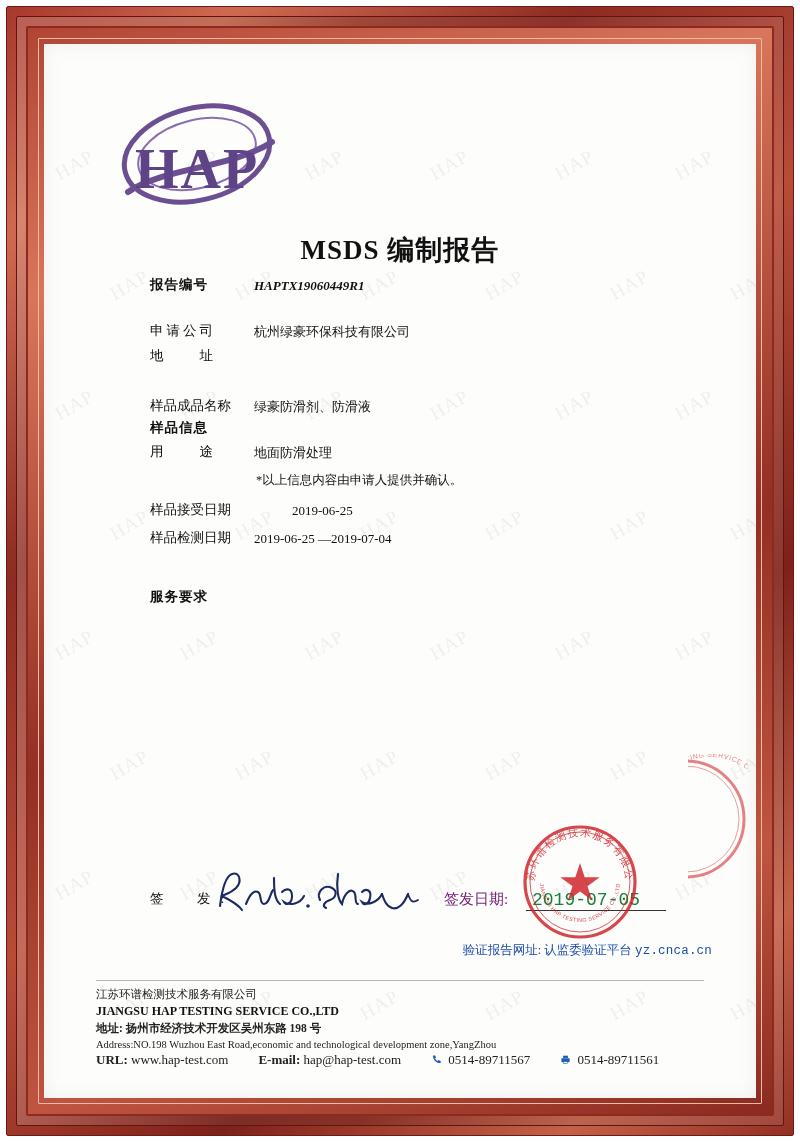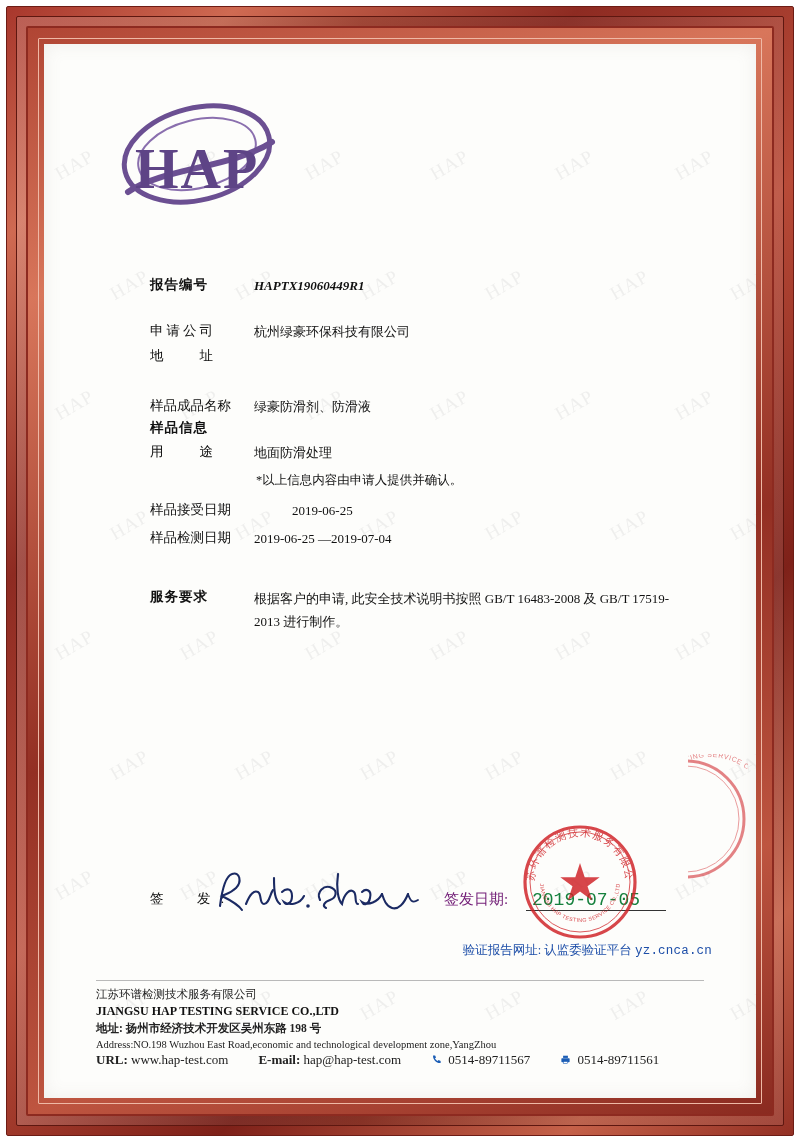--- a/index.html
+++ b/index.html
@@ -334,20 +334,21 @@
 
     <div class="logo">
       <svg viewBox="0 0 190 125" width="190" height="125">
         <ellipse cx="95" cy="58" rx="74" ry="46" fill="none" stroke="#6b4f92" stroke-width="5" transform="rotate(-14 95 58)"></ellipse>
         <ellipse cx="95" cy="58" rx="60" ry="34" fill="none" stroke="#8a6fae" stroke-width="2" transform="rotate(-14 95 58)"></ellipse>
         <path d="M26 96 C 60 72, 130 72, 170 46" fill="none" stroke="#6b4f92" stroke-width="6" stroke-linecap="round"></path>
         <text x="95" y="92" text-anchor="middle" font-family="Liberation Serif, serif" font-size="56" font-weight="bold" fill="#5e4486" letter-spacing="2">HAP</text>
       </svg>
     </div>
 
+    <div class="doc-title">MSDS 编制报告</div>
 
     <div class="fields">
 
       <div class="row">
         <div class="lbl bold">报告编号</div>
         <div class="val" style="font-weight:bold;font-style:italic;">HAPTX19060449R1</div>
       </div>
 
       <div class="spacer-md"></div>
 
@@ -385,21 +386,20 @@
 
       <div class="row" style="margin-top:8px;">
         <div class="lbl" style="letter-spacing:0px;">样品检测日期</div>
         <div class="val">2019-06-25 —2019-07-04</div>
       </div>
 
       <div class="spacer-md"></div>
 
       <div class="row" style="margin-top:14px;">
         <div class="lbl bold">服务要求</div>
-        <div class="service-val">根据客户的申请, 此安全技术说明书按照 GB/T 16483-2008 及 GB/T 17519-2013 进行制作。</div>
       </div>
 
     </div>
 
     <div class="sig-area">
       <div class="sig-label">签　发:</div>
       <div class="sig-script">
         <svg viewBox="0 0 220 64" width="220" height="64">
           <path d="M8 46 C 10 30, 14 16, 20 14 C 28 11, 30 22, 24 28 C 19 33, 14 34, 10 36 C 18 40, 26 44, 30 50" fill="none" stroke="#1b2a63" stroke-width="2.1" stroke-linecap="round"></path>
           <path d="M34 44 C 38 34, 42 30, 46 32 C 50 34, 47 44, 52 44 C 57 44, 58 34, 61 30" fill="none" stroke="#1b2a63" stroke-width="2.1" stroke-linecap="round"></path>

